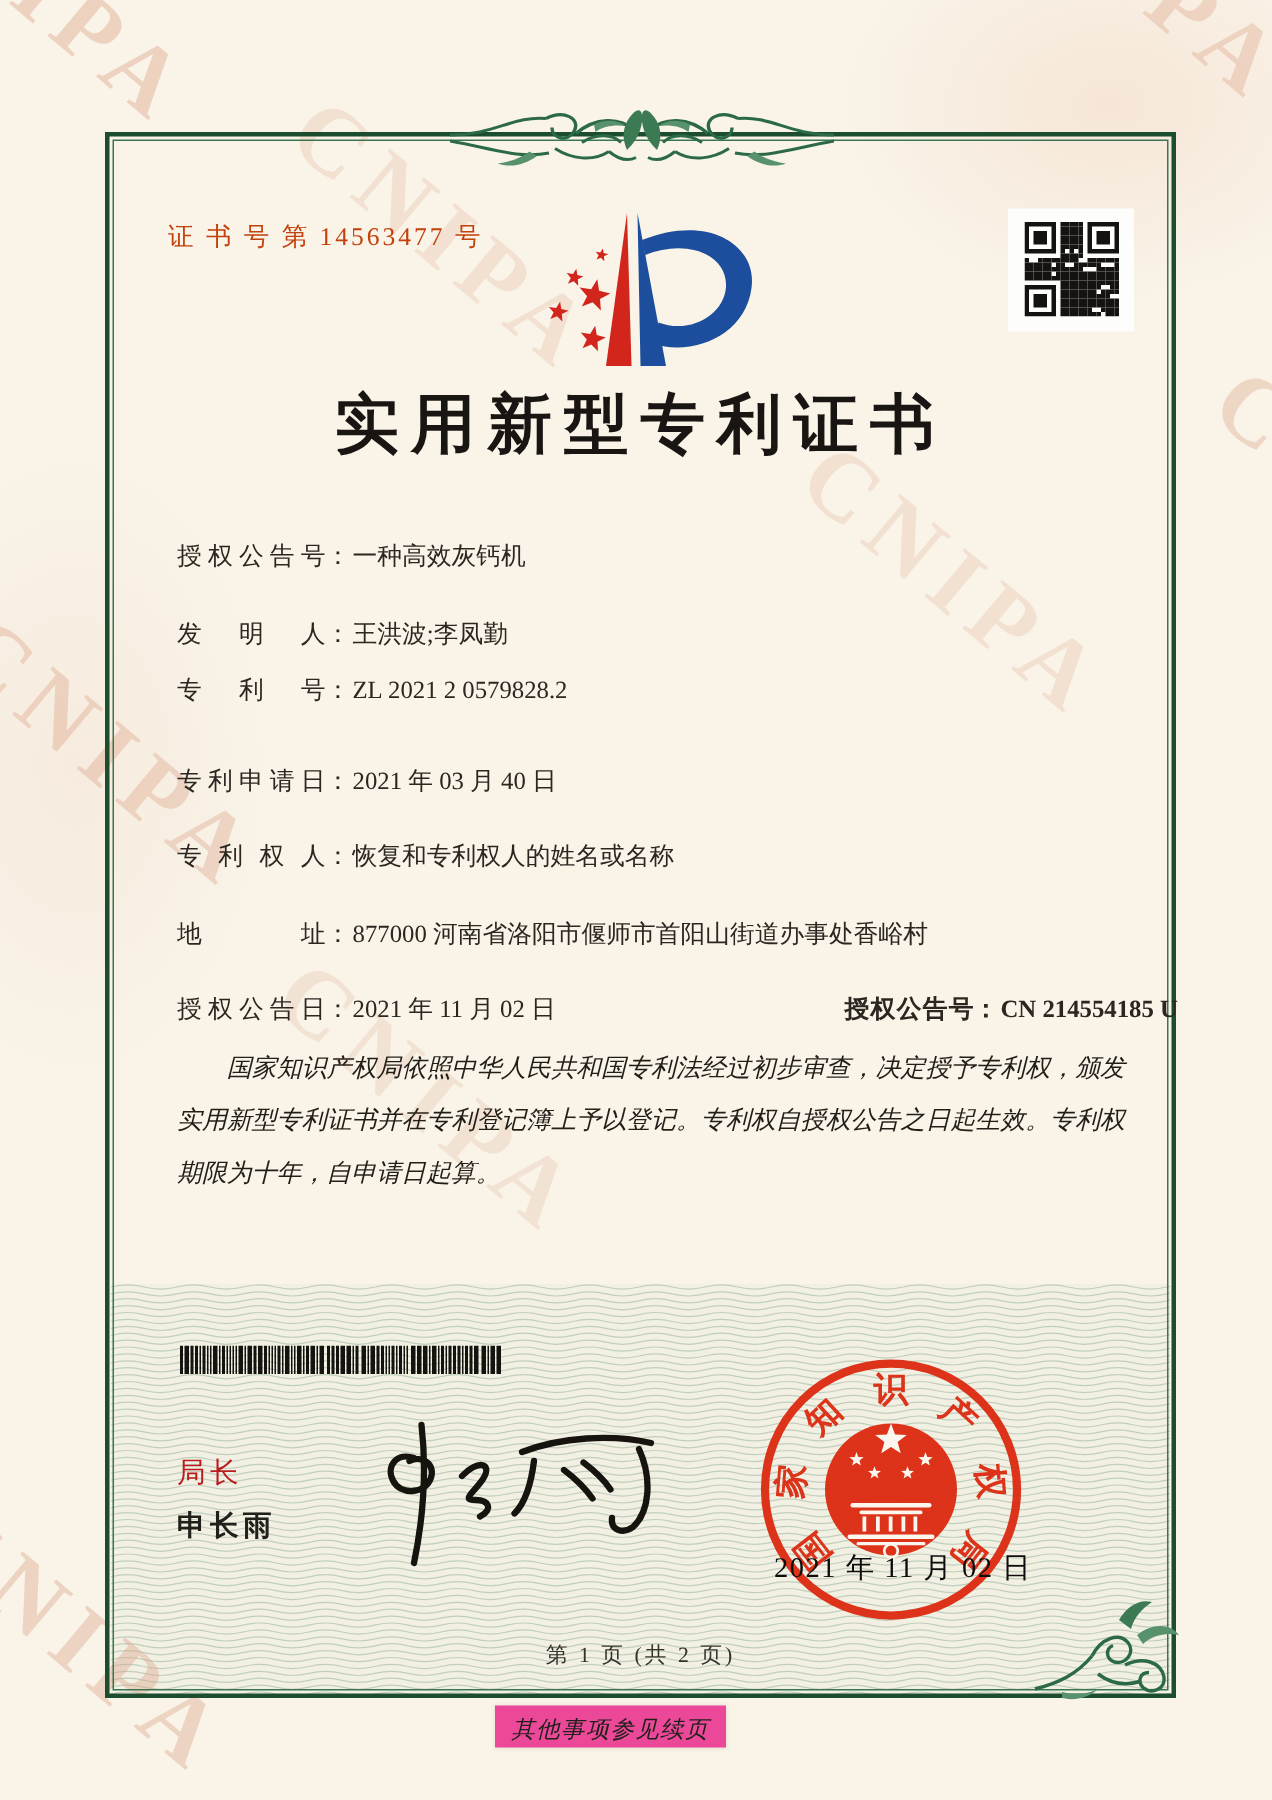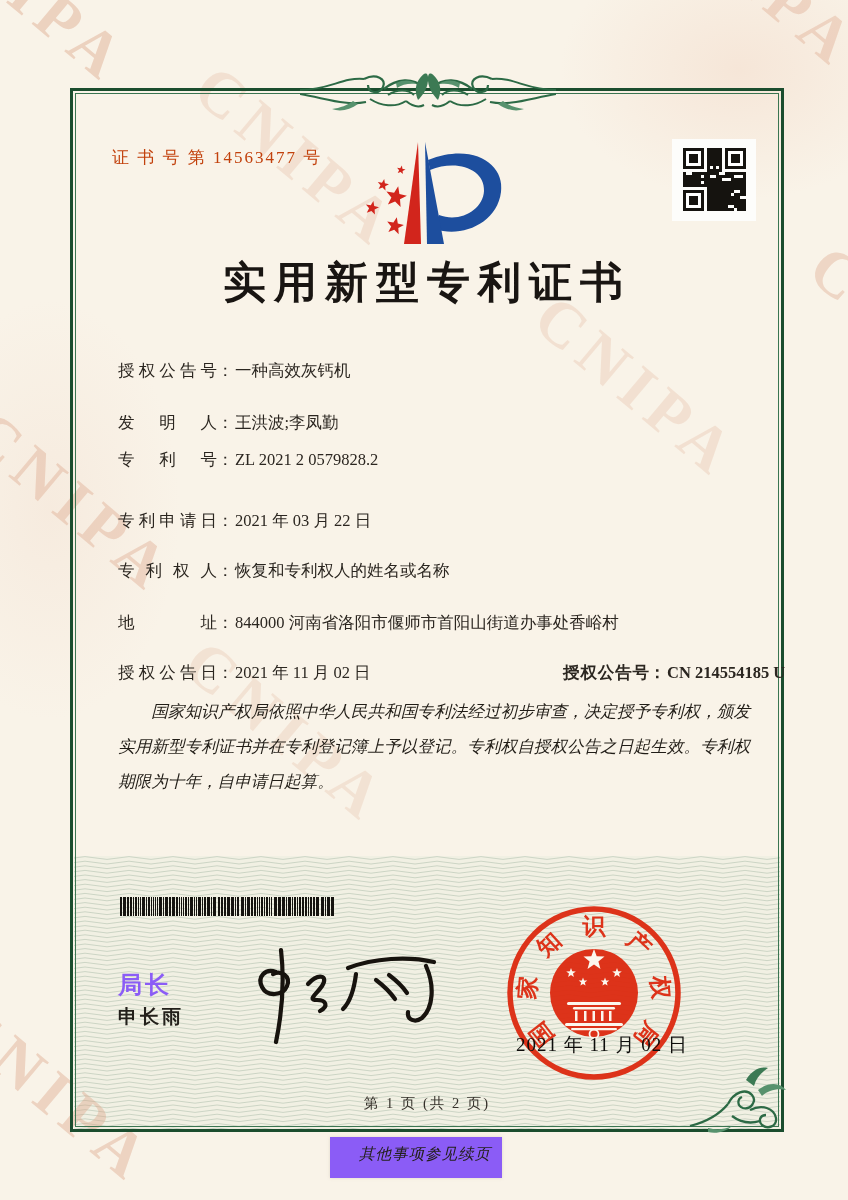--- a/index.html
+++ b/index.html
@@ -27,29 +27,29 @@
   .frow{position:absolute;left:118px;z-index:5;font-size:16.5px;color:#2b2620;white-space:nowrap;}
   .flabel{display:inline-block;width:99px;text-align:justify;text-align-last:justify;vertical-align:top;}
   .fcolon{display:inline-block;width:16px;}
   .fvalue{margin-left:2px;}
   .fpair2{position:absolute;left:445px;top:0;font-weight:bold;}
   .fpair2 .flabel{width:86px;}
   #body-text{left:118px;top:694px;width:632px;font-size:16.6px;line-height:35px;color:#211d17;
              text-align:justify;font-family:Liberation Serif, serif;}
   #body-text p{margin:0;text-indent:2em;}
   #barcode{position:absolute;left:120px;top:897px;z-index:5;}
-  #officer-title{left:118px;top:969px;font-size:24px;font-weight:700;letter-spacing:3px;color:#8b5cf6;}
+  #officer-title{left:118px;top:969px;font-size:19px;font-weight:400;letter-spacing:3px;color:#b91c1c;}
   #officer-name{left:118px;top:1004px;font-size:19px;font-weight:600;letter-spacing:3px;color:#23201b;}
   #signature{position:absolute;left:248px;top:946px;z-index:5;}
   #seal{position:absolute;left:505px;top:904px;z-index:4;opacity:.96;}
   .ring-char{font-family:"Liberation Serif",serif;font-size:23px;font-weight:bold;fill:#dd2c12;}
   #seal-date{left:516px;top:1032px;font-size:19px;letter-spacing:1px;color:#0e0d0b;z-index:6;}
   #page-info{left:70px;top:1094px;width:714px;text-align:center;font-size:14.5px;letter-spacing:2px;color:#35302a;}
-  #cont-box{position:absolute;left:330px;top:1137px;width:154px;height:41px;background:#8b5cf6;
-            z-index:5;box-shadow:0 0 3px rgba(180,170,150,.35);padding-left:18px;}
+  #cont-box{position:absolute;left:330px;top:1137px;width:154px;height:28px;background:#ec4899;
+            z-index:5;box-shadow:0 0 3px rgba(180,170,150,.35);}
   #cont-note{display:block;width:100%;text-align:center;line-height:33px;font-size:15.5px;
              letter-spacing:1px;color:#23201b;font-style:italic;}
   #top-ornament{position:absolute;left:300px;top:68px;z-index:4;}
   #br-ornament{position:absolute;left:688px;top:1064px;z-index:4;}
   .kai{font-style:italic;}
 </style>
 </head>
 <body>
 
 <div id="page">
@@ -420,27 +420,27 @@
   <div class="frow" style="top:360px;">
     <span class="flabel">授权公告号</span><span class="fcolon">：</span><span class="fvalue">一种高效灰钙机</span>
   </div>
   <div class="frow" style="top:412px;">
     <span class="flabel">发明人</span><span class="fcolon">：</span><span class="fvalue">王洪波;李凤勤</span>
   </div>
   <div class="frow" style="top:449px;">
     <span class="flabel">专利号</span><span class="fcolon">：</span><span class="fvalue">ZL 2021 2 0579828.2</span>
   </div>
   <div class="frow" style="top:510px;">
-    <span class="flabel">专利申请日</span><span class="fcolon">：</span><span class="fvalue">2021 年 03 月 22 日</span>
+    <span class="flabel">专利申请日</span><span class="fcolon">：</span><span class="fvalue">2021 年 03 月 40 日</span>
   </div>
   <div class="frow" style="top:560px;">
     <span class="flabel">专利权人</span><span class="fcolon">：</span><span class="fvalue">恢复和专利权人的姓名或名称</span>
   </div>
   <div class="frow" style="top:612px;">
-    <span class="flabel">地址</span><span class="fcolon">：</span><span class="fvalue">844000 河南省洛阳市偃师市首阳山街道办事处香峪村</span>
+    <span class="flabel">地址</span><span class="fcolon">：</span><span class="fvalue">877000 河南省洛阳市偃师市首阳山街道办事处香峪村</span>
   </div>
   <div class="frow" style="top:662px;width:632px;">
     <span class="flabel">授权公告日</span><span class="fcolon">：</span><span class="fvalue">2021 年 11 月 02 日</span>
     <span class="fpair2">
       <span class="flabel">授权公告号</span><span class="fcolon">：</span><span class="fvalue">CN 214554185 U</span>
     </span>
   </div>
 
   <div id="body-text" class="txt kai">
     <p>国家知识产权局依照中华人民共和国专利法经过初步审查，决定授予专利权，颁发实用新型专利证书并在专利登记簿上予以登记。专利权自授权公告之日起生效。专利权期限为十年，自申请日起算。</p>

